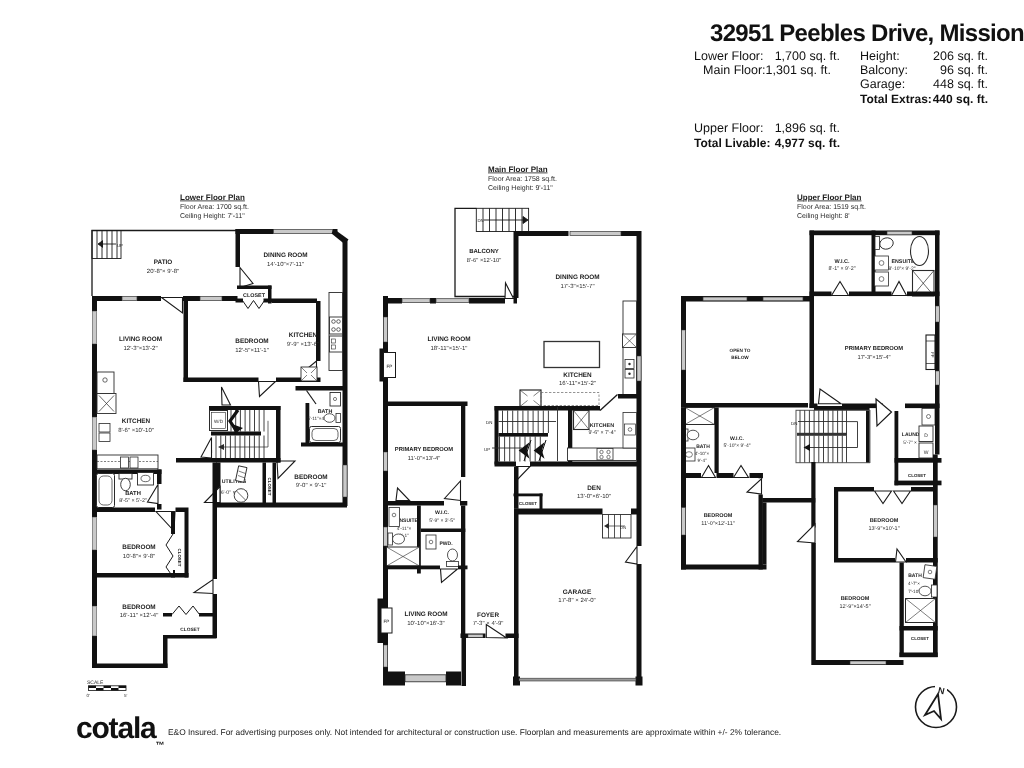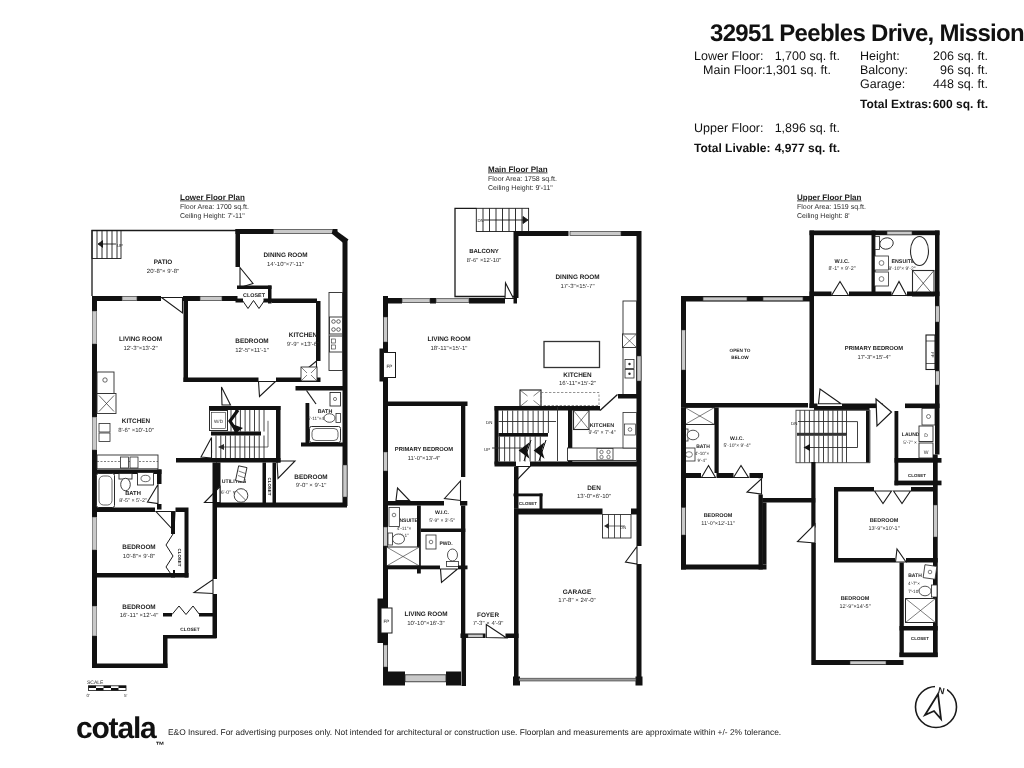--- a/index.html
+++ b/index.html
@@ -23,41 +23,41 @@
       <span>1,700 sq. ft.</span>
     </div>
   <div style="display:flex;justify-content:center;white-space:nowrap;">
       <span>Main Floor:</span>
       <span>1,301 sq. ft.</span>
     </div>
   <div style="display:flex;justify-content:space-between;white-space:nowrap;margin-top:44px;">
       <span>Upper Floor:</span>
       <span>1,896 sq. ft.</span>
     </div>
-  <div style="display:flex;justify-content:space-between;font-weight:bold;margin-top:5px;white-space:nowrap;font-size:12px;">
+  <div style="display:flex;justify-content:space-between;font-weight:bold;white-space:nowrap;font-size:12px;">
       <span>Total Livable:</span>
       <span>4,977 sq. ft.</span>
     </div>
 </div>
 <div class="abs" style="left:860px;top:49px;width:128px;font-size:12.5px;line-height:14.2px;">
   <div style="display:flex;justify-content:space-between;white-space:nowrap;">
       <span>Height:</span>
       <span>206 sq. ft.</span>
     </div>
   <div style="display:flex;justify-content:space-between;white-space:nowrap;gap:10px;">
       <span>Balcony:</span>
       <span>96 sq. ft.</span>
     </div>
   <div style="display:flex;justify-content:space-between;white-space:nowrap;gap:24px;">
       <span>Garage:</span>
       <span>448 sq. ft.</span>
     </div>
-  <div style="display:flex;justify-content:space-between;font-weight:bold;margin-top:5px;white-space:nowrap;font-size:12px;">
+  <div style="display:flex;justify-content:space-between;font-weight:bold;white-space:nowrap;font-size:12px;">
       <span>Total Extras:</span>
-      <span>600 sq. ft.</span>
+      <span>440 sq. ft.</span>
     </div>
 </div>
 
 <div class="abs" style="left:76px;top:712px;font-size:30px;font-weight:bold;letter-spacing:-1.2px;">cotala<span style="font-size:9px;vertical-align:-10px;">™</span></div>
 
 <div class="abs" style="left:168px;top:726.5px;font-size:8.4px;color:#222;">E&amp;O Insured. For advertising purposes only. Not intended for architectural or construction use. Floorplan and measurements are approximate within +/- 2% tolerance.</div>
 
 <svg class="abs" style="left:0;top:0;" width="1024" height="768" viewBox="0 0 1024 768">
 <defs>
 </defs>

